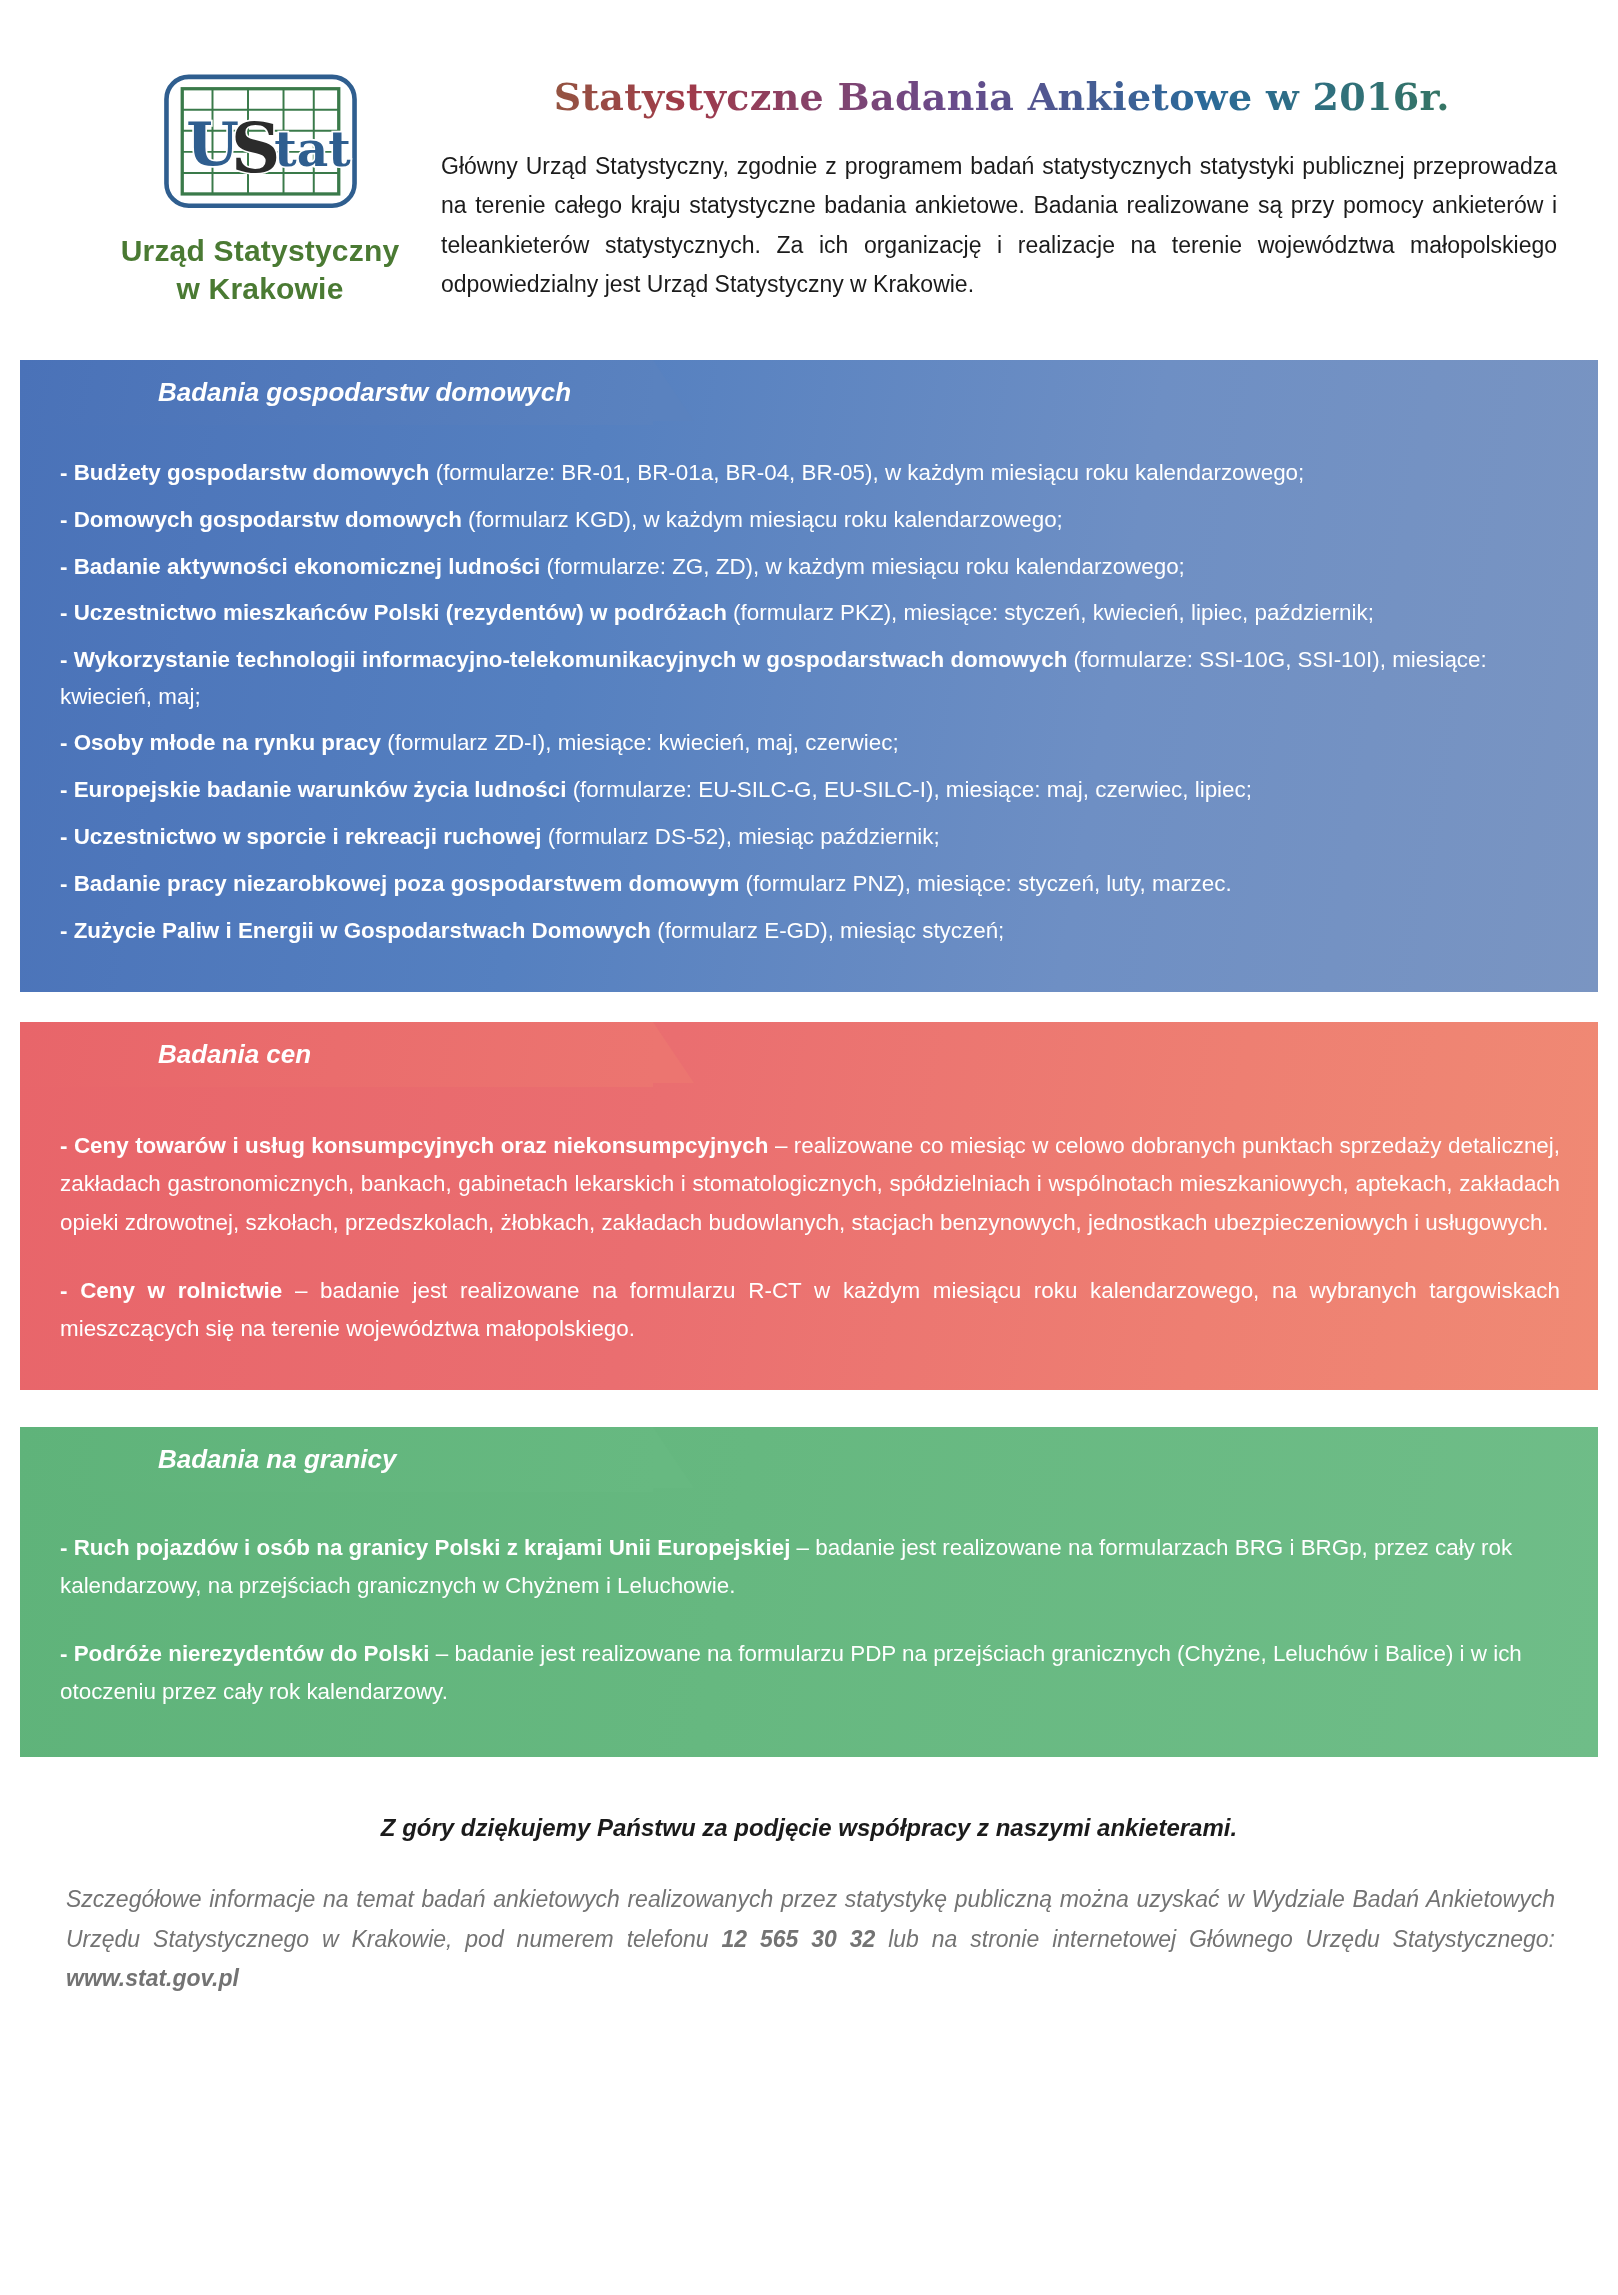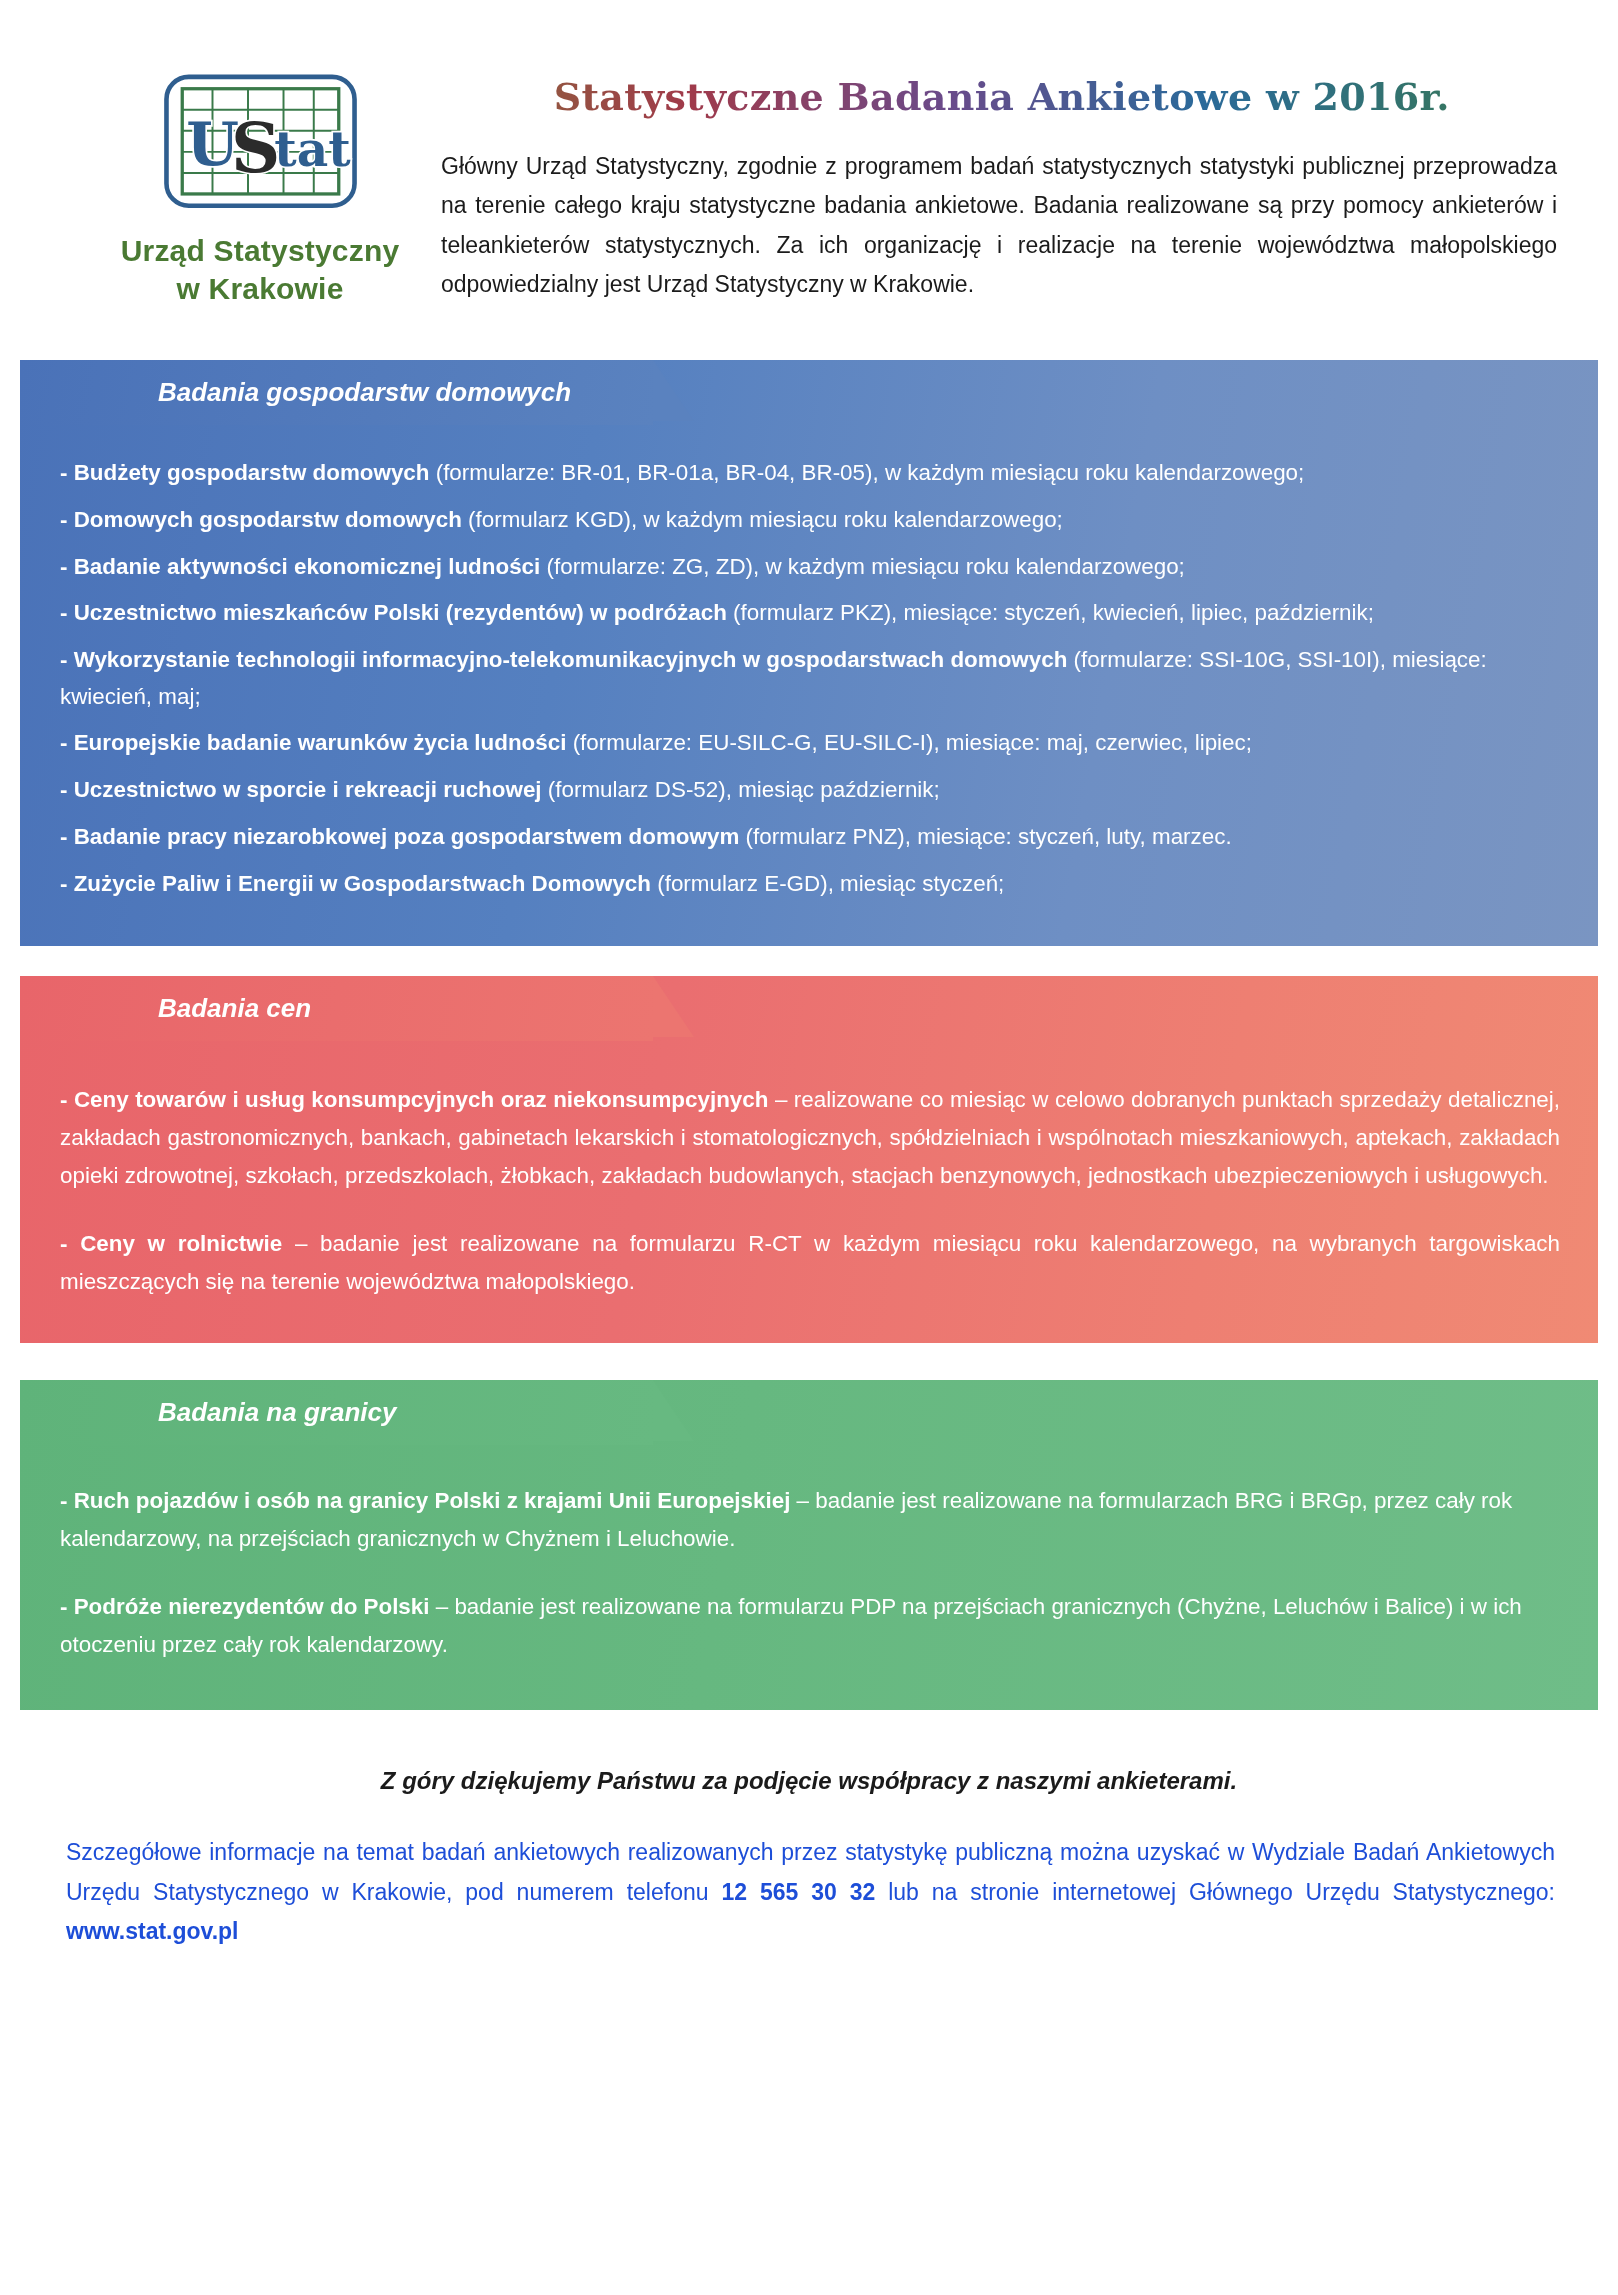--- a/index.html
+++ b/index.html
@@ -149,21 +149,22 @@
     font-size: 24px;
     font-weight: bold;
     font-style: italic;
     color: #1b1b1b;
   }
   .footer-par {
     margin: 0 63px 8px 66px;
     font-size: 23px;
     line-height: 1.72;
     text-align: justify;
-    color: #1d4ed8;
+    color: #737373;
+    font-style: italic;
   }
 </style>
 </head>
 <body>
 
 <div class="page">
 
   <div class="header">
 
     <div class="logo-block">
@@ -201,20 +202,21 @@
   <div class="section section-blue">
     <div class="tab tab-blue">
       <span>Badania gospodarstw domowych</span>
     </div>
     <div class="section-body">
       <div class="item"><span class="b">- Budżety gospodarstw domowych</span><span> (formularze: BR-01, BR-01a, BR-04, BR-05), w każdym miesiącu roku kalendarzowego;</span></div>
       <div class="item"><span class="b">- Domowych gospodarstw domowych</span><span> (formularz KGD), w każdym miesiącu roku kalendarzowego;</span></div>
       <div class="item"><span class="b">- Badanie aktywności ekonomicznej ludności</span><span> (formularze: ZG, ZD), w każdym miesiącu roku kalendarzowego;</span></div>
       <div class="item"><span class="b">- Uczestnictwo mieszkańców Polski (rezydentów) w podróżach</span><span> (formularz PKZ), miesiące: styczeń, kwiecień, lipiec, październik;</span></div>
       <div class="item"><span class="b">- Wykorzystanie technologii informacyjno-telekomunikacyjnych w gospodarstwach domowych</span><span> (formularze: SSI-10G, SSI-10I), miesiące: kwiecień, maj;</span></div>
+      <div class="item"><span class="b">- Osoby młode na rynku pracy</span><span> (formularz ZD-I), miesiące: kwiecień, maj, czerwiec;</span></div>
       <div class="item"><span class="b">- Europejskie badanie warunków życia ludności</span><span> (formularze: EU-SILC-G, EU-SILC-I), miesiące: maj, czerwiec, lipiec;</span></div>
       <div class="item"><span class="b">- Uczestnictwo w sporcie i rekreacji ruchowej</span><span> (formularz DS-52), miesiąc październik;</span></div>
       <div class="item"><span class="b">- Badanie pracy niezarobkowej poza gospodarstwem domowym</span><span> (formularz PNZ), miesiące: styczeń, luty, marzec.</span></div>
       <div class="item"><span class="b">- Zużycie Paliw i Energii w Gospodarstwach Domowych</span><span> (formularz E-GD), miesiąc styczeń;</span></div>
     </div>
   </div>
 
   <div class="section section-red">
     <div class="tab tab-red">
       <span>Badania cen</span>

